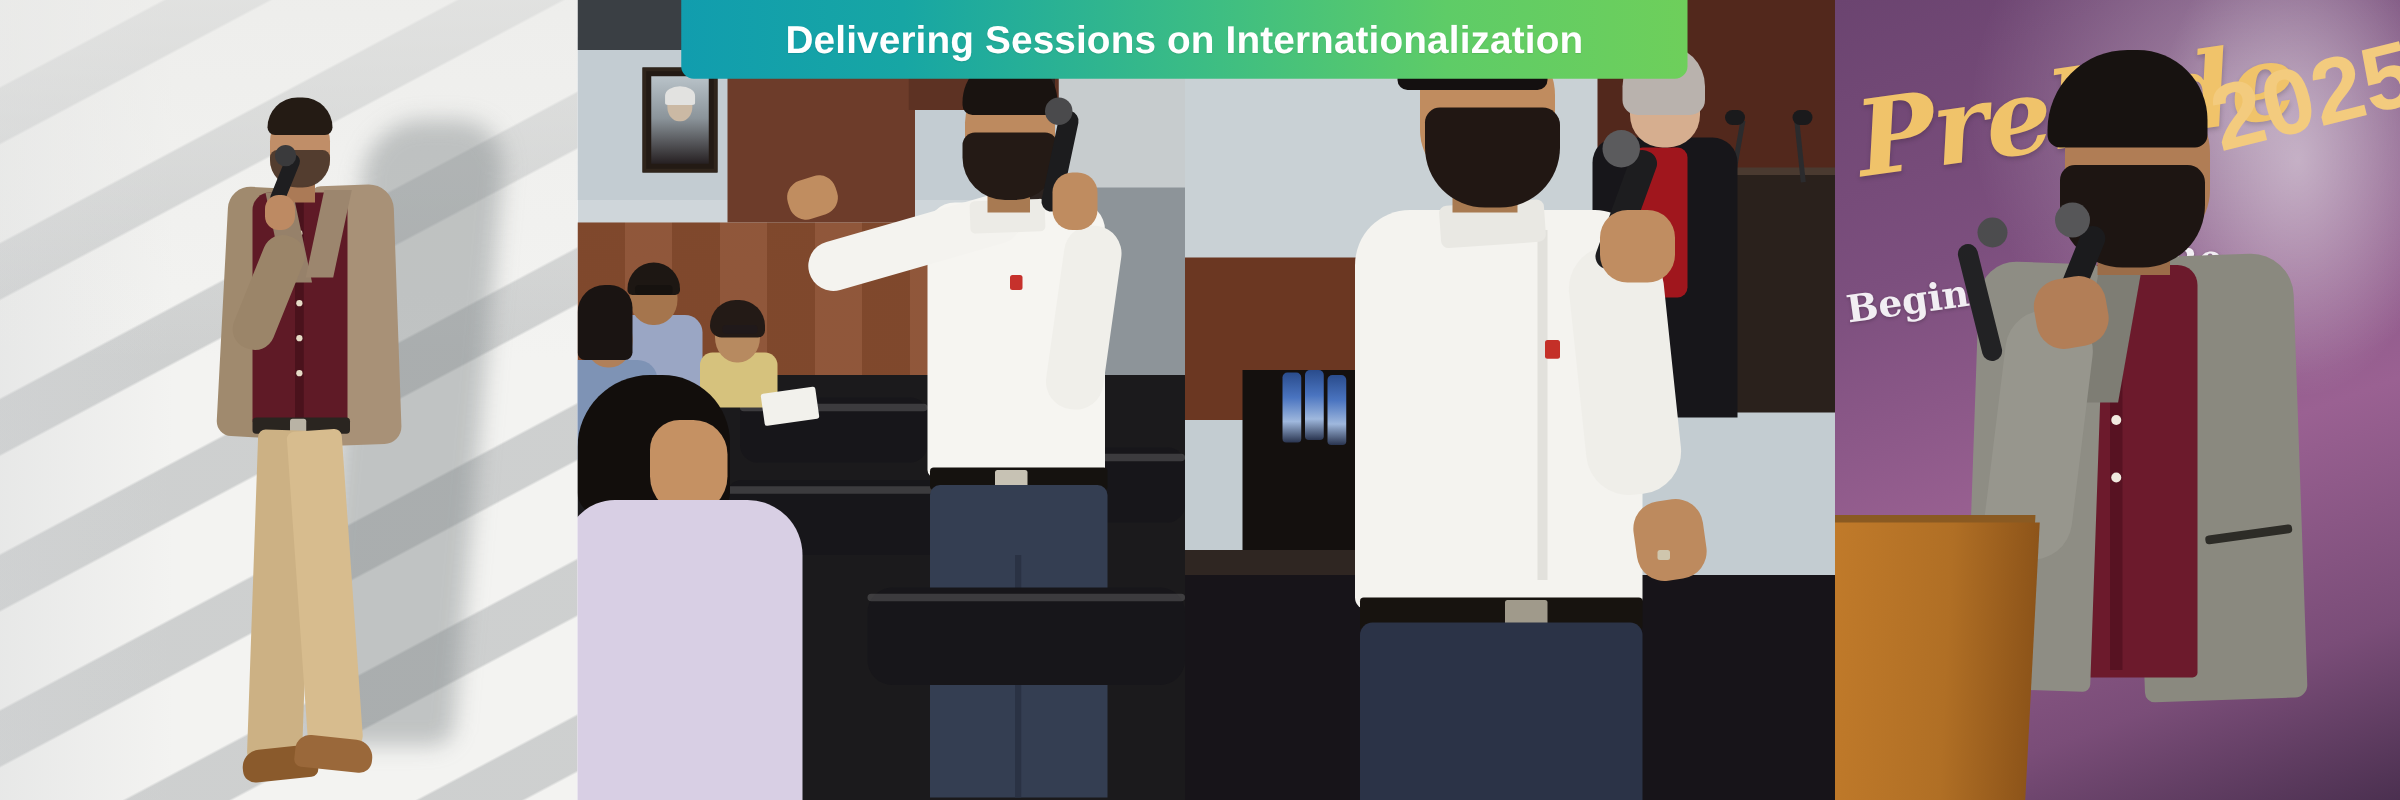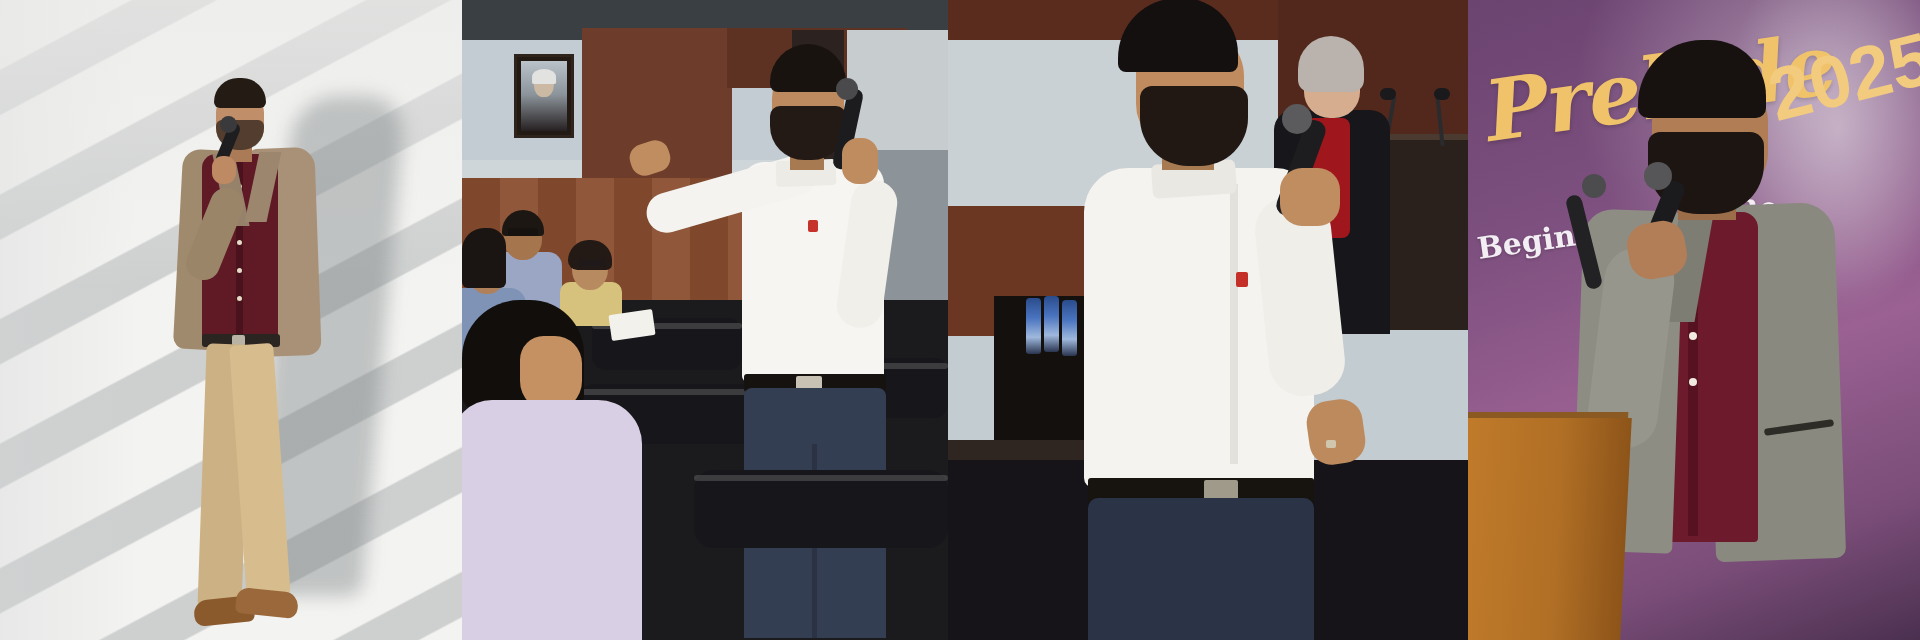--- a/index.html
+++ b/index.html
@@ -467,14 +467,17 @@
         <div class="p4-mic"></div>
         <div class="p4-mic-h"></div>
         <div class="p4-hand"></div>
       </div>
 
       <div class="p4-podium-top"></div>
       <div class="p4-podium"></div>
     </div>
   </div>
 
+  <div class="banner">
+    <span class="banner-title">Delivering Sessions on Internationalization</span>
+  </div>
 
 </div>
 
 </body></html>

